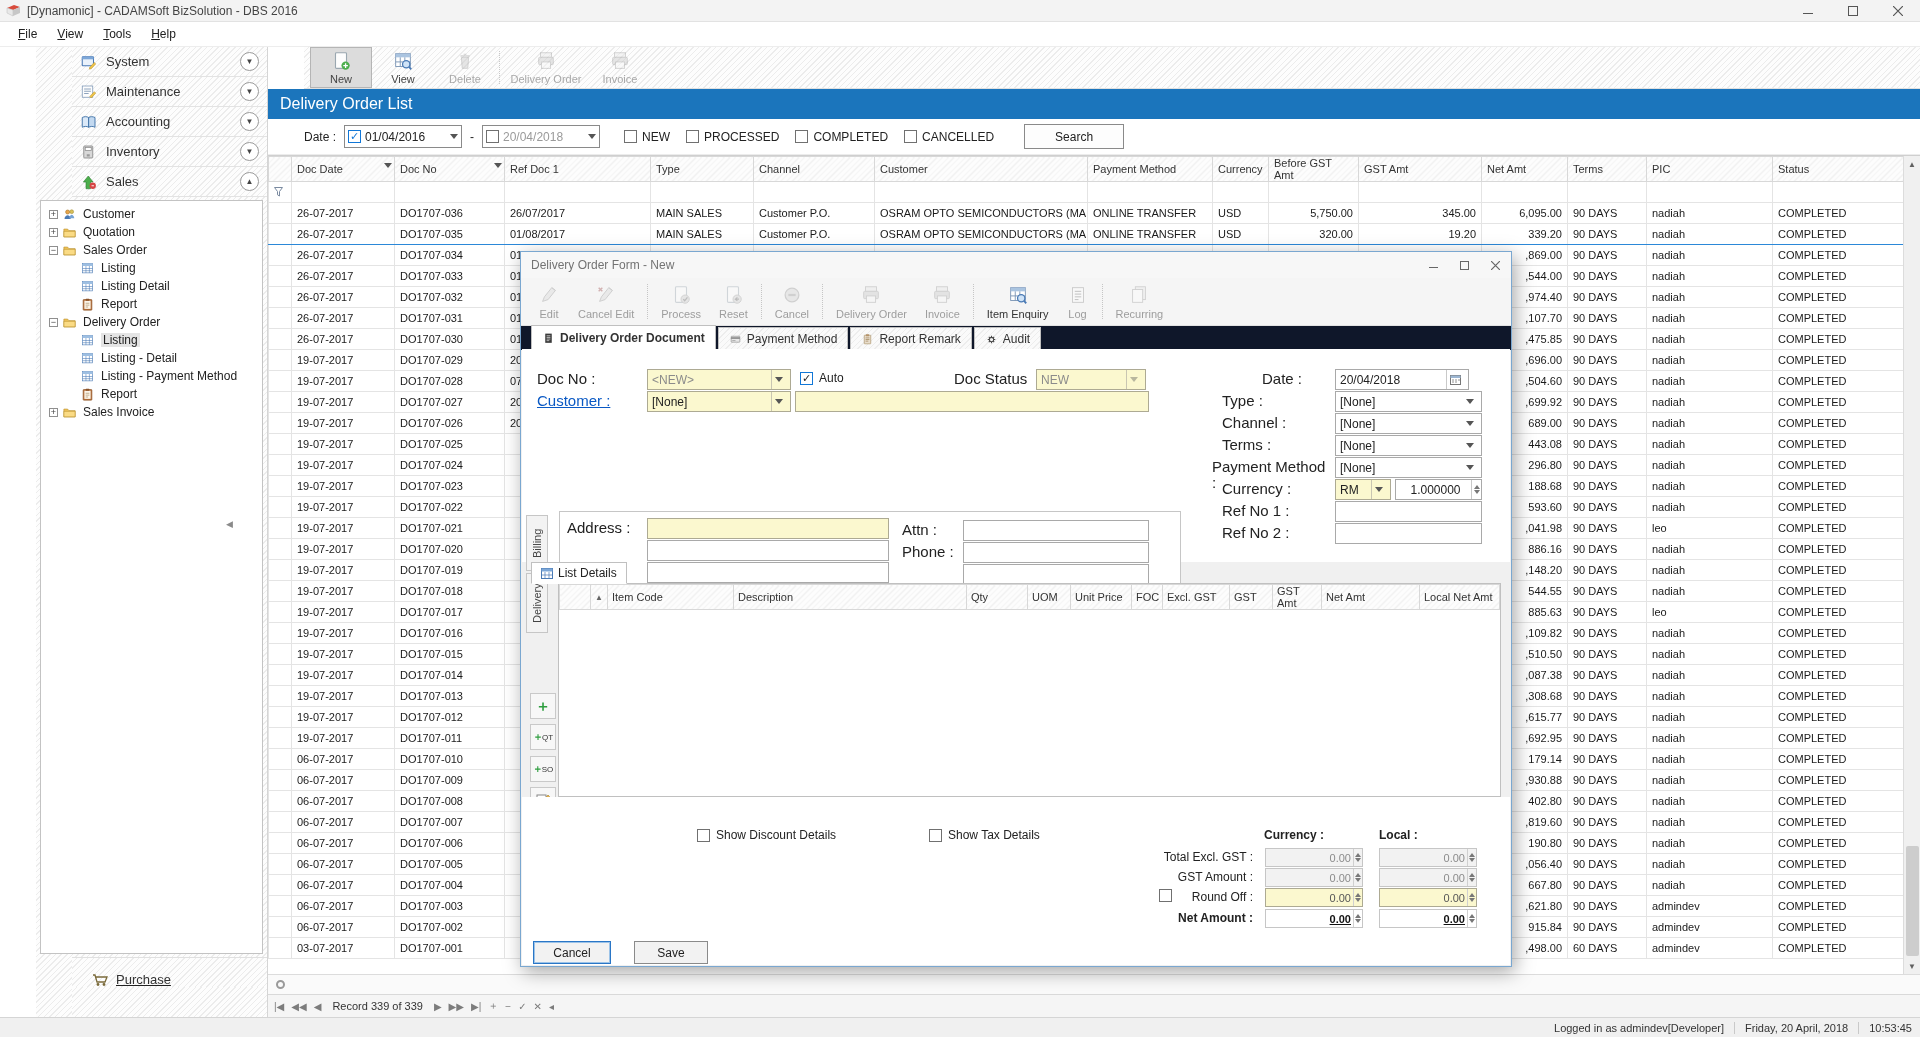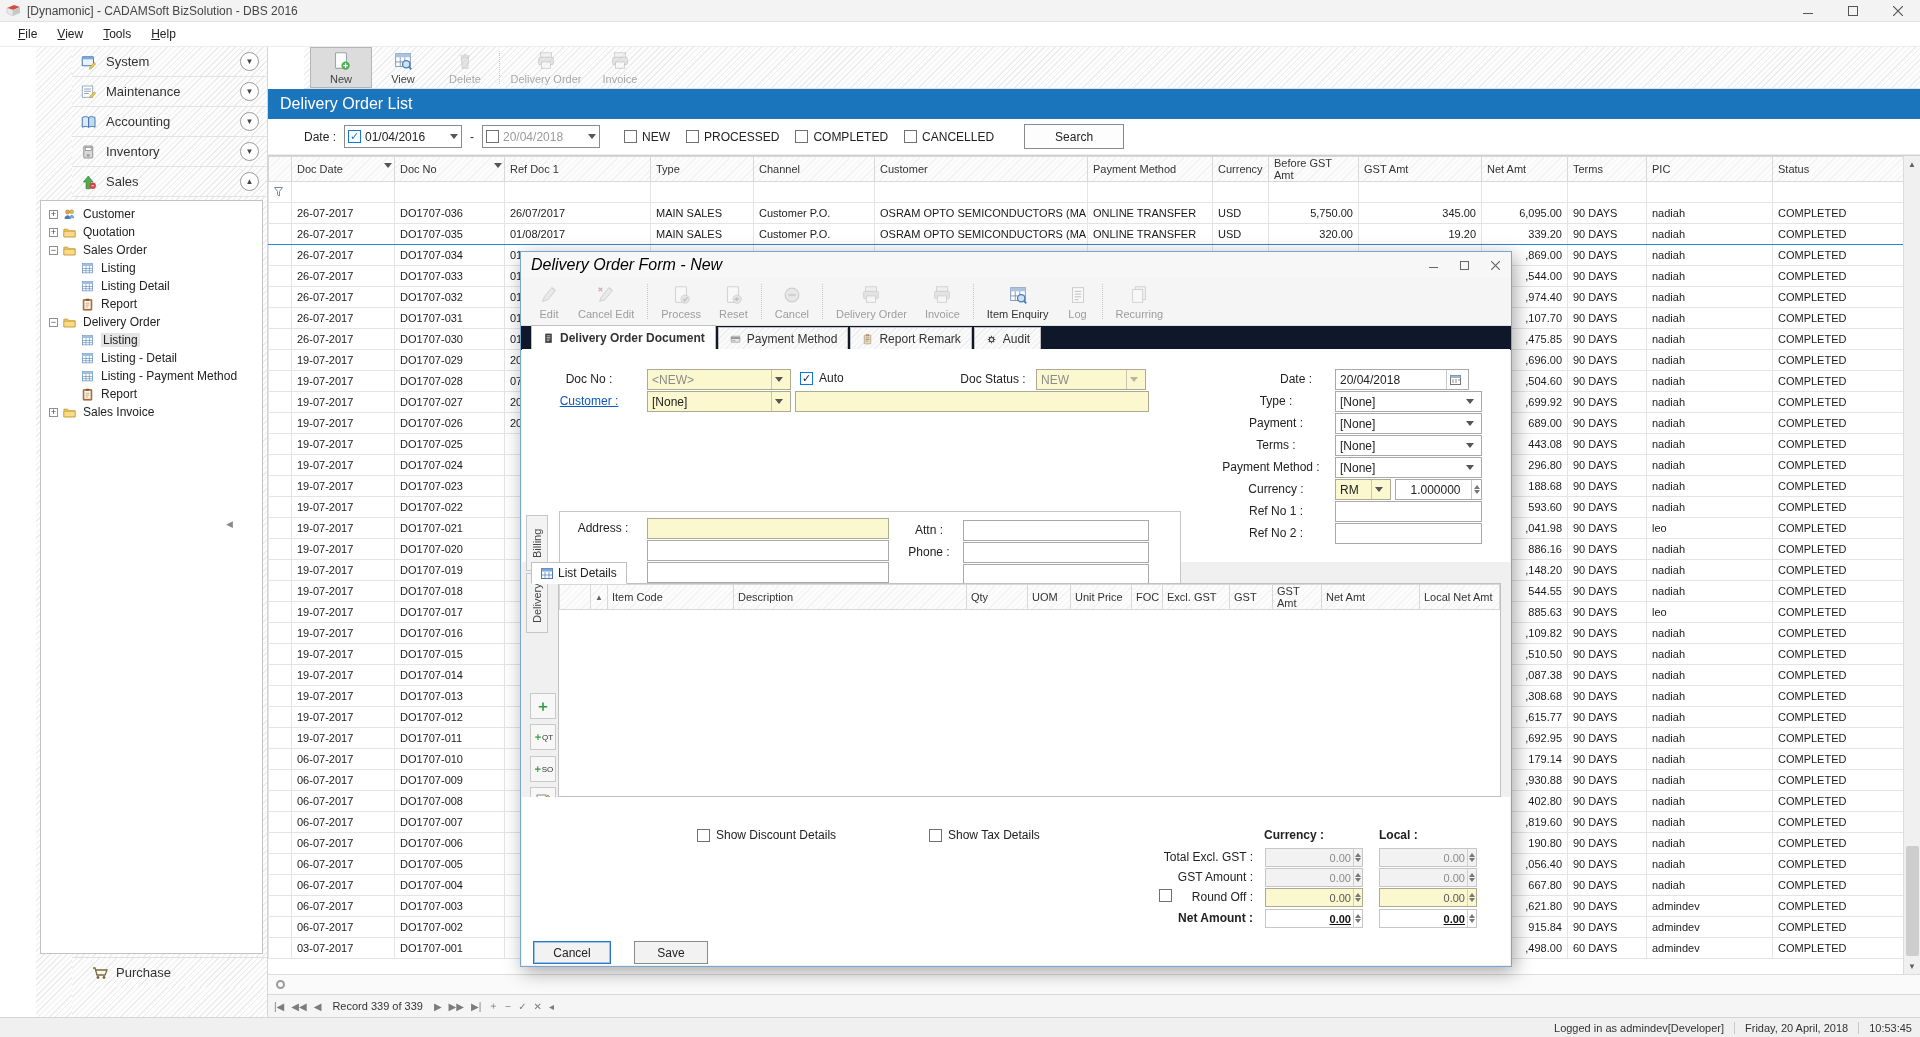--- a/index.html
+++ b/index.html
@@ -22,21 +22,21 @@
   #sidebar { width:232px; display:flex; flex-direction:column; border-right:1px solid #d5d5d5; }
   .sgroup { height:30px; display:flex; align-items:center; padding:0 8px; border-bottom:1px solid #e3e3e3; }
   .sgroup .glabel { margin-left:8px; font-size:13px; color:#333; flex:1; }
   .roundbtn { width:19px; height:19px; border:1px solid #9b9b9b; border-radius:50%; background:#fff; display:flex; align-items:center; justify-content:center; font-size:8px; color:#444;}
   #treebox { flex:1; background:#fff; border:1px solid #c3c3c3; margin:3px 4px; padding:4px 0 0 4px; overflow:hidden;}
   .titem { height:18px; display:flex; align-items:center; font-size:12px; white-space:nowrap; }
   .titem .exp { width:9px; height:9px; border:1px solid #8f8f8f; font-size:9px; line-height:7px; text-align:center; color:#444; background:#fff; margin-right:4px; flex:none;}
   .titem .noexp { width:9px; margin-right:4px; flex:none;}
   .titem .ticon { width:16px; height:14px; margin-right:5px; flex:none;}
   .titem.sel .tlabel { background:#e4e4e4; padding:0 2px; }
-  #purchasebar { height:30px; display:flex; align-items:center; padding:0 20px; border-top:1px solid #e0e0e0; }
+  #purchasebar { height:30px; display:flex; align-items:flex-end; padding:0 20px; border-top:1px solid #e0e0e0;text-decoration:underline; }
   #purchasebar .glabel { margin-left:8px; font-size:13px; color:#333;}
   #sidefill { height:30px; }
   #splitterArrow { position:absolute; left:226px; top:519px; color:#8a8a8a; font-size:9px; }
 
   #main { flex:1; display:flex; flex-direction:column; min-width:0;}
   
   #toolbar { height:42px; display:flex; align-items:stretch; border-bottom:1px solid #e0e0e0; padding-left:6px;}
   .tbtn { width:62px; display:flex; flex-direction:column; align-items:center; justify-content:center; color:#444; font-size:11px; gap:1px;}
   .tbtn.active { background:#dcdcdc; border:1px solid #b5b5b5; }
   .tbtn.disabled { color:#a8a8a8; }
@@ -79,35 +79,35 @@
 
   
   #statusbar { height:20px; background:#f0f0f0; border-top:1px solid #d5d5d5; display:flex; align-items:center; font-size:11px; color:#333; padding:0 8px;}
   #statusbar .sprt { width:1px; height:12px; background:#c9c9c9; margin:0 10px;}
   #statusbar .right { margin-left:auto; display:flex; align-items:center;}
 
   
   #dialog { position:absolute; left:520px; top:251px; width:992px; height:716px; background:#f0f0f0;
     border:1px solid #7aa7d0; box-shadow:3px 5px 18px rgba(0,0,0,.35); }
   #dlgtitle { height:26px; background:#f7f7f7; display:flex; align-items:center; padding-left:10px; }
-  #dlgtitle .dtext { font-size:16px; color:#000000;font-style:italic; }
+  #dlgtitle .dtext { font-size:12px; color:#737373; }
   #dlgtitle .wincontrols { margin-left:auto; display:flex; height:100%;}
   #dlgtitle .winbtn { width:31px; }
   #dlgtoolbar { height:48px; display:flex; align-items:stretch; background:#f5f5f5; border-bottom:1px solid #e2e2e2; padding-left:8px;}
   .dtbtn { padding:0 9px; display:flex; flex-direction:column; align-items:center; justify-content:center; gap:2px; font-size:11px; color:#9d9d9d;}
   .dtbtn svg { opacity:.4; }
   .dtbtn.enabled { color:#333; }
   .dtbtn.enabled svg { opacity:1; }
   .dsep { width:1px; border-left:1px dotted #c5c5c5; margin:6px 4px; }
   #dlgtabs { height:24px; display:flex; align-items:flex-end; padding-left:10px; background:#0f172a; }
   .dtab { height:23px; display:flex; align-items:center; gap:5px; padding:0 10px; font-size:12px; color:#333;
     border:1px solid #c0c0c0; border-bottom:none; background:repeating-linear-gradient(135deg,#fafafa 0 3px,#ededed 3px 4px); margin-right:2px;}
   .dtab.active { background:#fff; height:25px; font-weight:bold; }
   #dlgform { position:absolute; left:1px; top:97px; right:1px; height:213px; background:#fff; }
-  .flabel { position:absolute; font-size:12px; color:#222; text-align:center; height:16px; line-height:16px;}
+  .flabel { position:absolute; font-size:15px; color:#222; text-align:left; height:16px; line-height:16px;}
   .yfield,.wfield { position:absolute; height:21px; border:1px solid #adaa93; background:#fbf8cf; display:flex; align-items:center; padding:0 4px; font-size:12px;}
   .wfield { border:1px solid #a9a9a9; background:#fff; }
   .field-dd { margin-left:auto; width:15px; height:100%; display:flex; align-items:center; justify-content:center; border-left:1px solid #c9c6b2; }
   .gray { color:#8b8b8b; }
   .linklabel { color:#0a59c4; text-decoration:underline; }
   #groupbox { position:absolute; left:37px; top:162px; width:622px; height:124px; border:1px solid #c6c6c6; background:#fff;}
   .vtab { position:absolute; width:22px; border:1px solid #c6c6c6; background:#f3f3f3; writing-mode:vertical-rl; transform:rotate(180deg); display:flex; align-items:center; justify-content:center; font-size:11px; color:#444;}
   #listdetailstab { position:absolute; left:10px; top:310px; height:22px; padding:0 9px; background:#fff; border:1px solid #c0c0c0; border-bottom:1px solid #fff; display:flex; align-items:center; gap:5px; font-size:12px; z-index:2;}
   #dlggridarea { position:absolute; left:37px; top:331px; width:943px; height:214px; background:#fff; border:1px solid #c0c0c0;}
   #dlggrid { border-collapse:collapse; table-layout:fixed; width:941px; font-size:11px;}
@@ -1382,21 +1382,21 @@
     </span>
     <span class="yfield" style="left:273px;top:42px;width:354px"></span>
 
     <span class="flabel" style="left:700px;top:44px;width:108px">Type :</span>
     <span class="wfield" style="left:813px;top:42px;width:147px">
         <span>[None]</span>
         <span class="field-dd" style="border-left:none">
           <span class="ddarrow"></span>
         </span>
       </span>
-    <span class="flabel" style="left:700px;top:66px;width:108px">Payment :</span>
+    <span class="flabel" style="left:700px;top:66px;width:108px">Channel :</span>
     <span class="wfield" style="left:813px;top:64px;width:147px">
         <span>[None]</span>
         <span class="field-dd" style="border-left:none">
           <span class="ddarrow"></span>
         </span>
       </span>
     <span class="flabel" style="left:700px;top:88px;width:108px">Terms :</span>
     <span class="wfield" style="left:813px;top:86px;width:147px">
         <span>[None]</span>
         <span class="field-dd" style="border-left:none">

